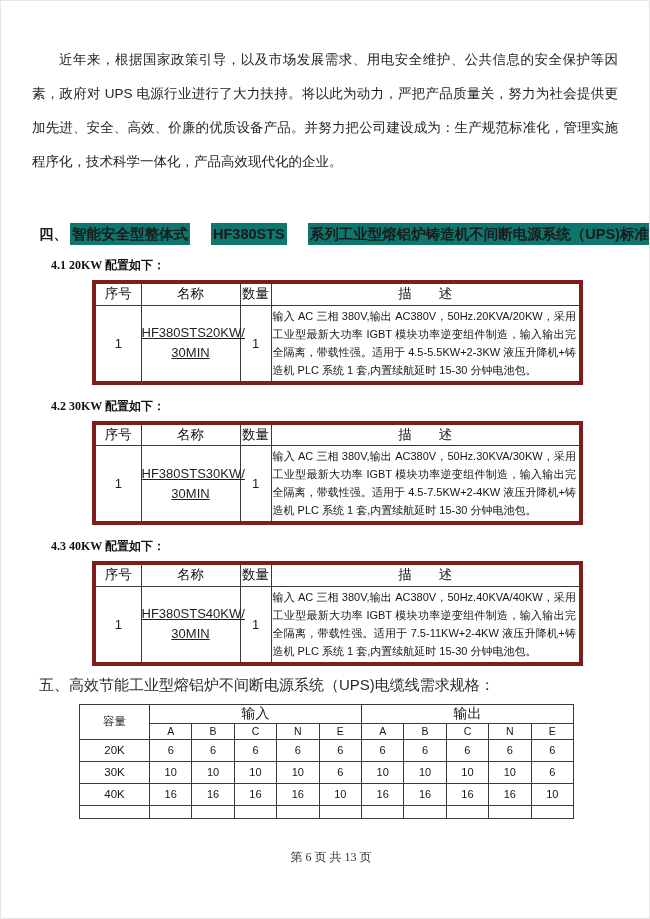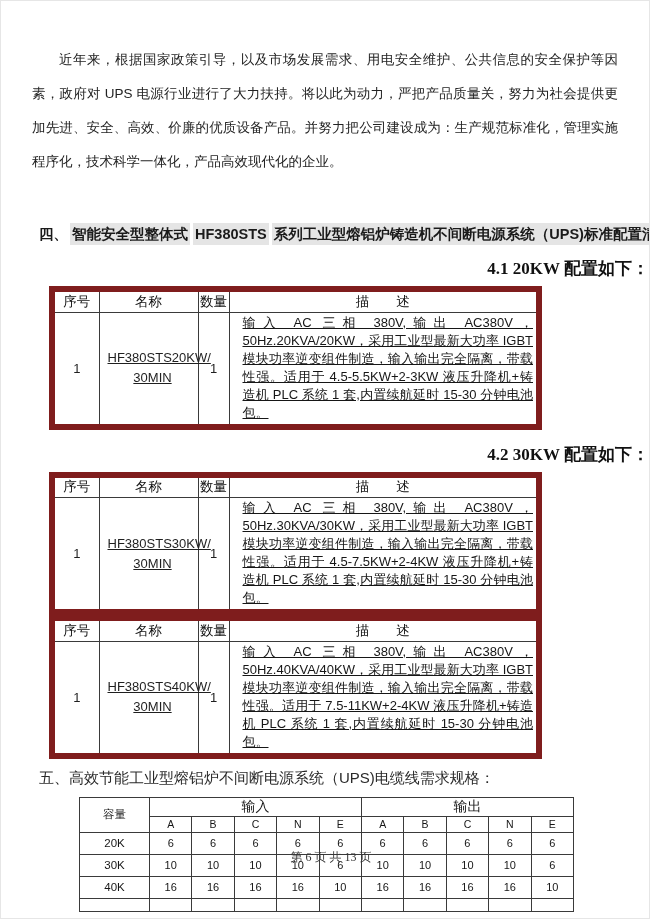--- a/index.html
+++ b/index.html
@@ -12,43 +12,43 @@
   
   .intro {
     margin:42px 31px 0 31px; font-size:13.5px; line-height:34px;
     text-align:justify; text-indent:2em; color:#232323;
   }
   
   .sec4-heading {
     margin:46px 0 0 38px; font-size:14.5px; font-weight:bold; color:#1a1a1a;
     white-space:nowrap;
   }
-  .hl { background:#e5e5e5; padding:3px 2px; margin-right:3px; }
+  .hl { background:#0f766e; padding:3px 2px; margin-right:21px; }
   .sec-prefix { margin-right:2px; }
   
   .sub-label {
-    margin:13px 0 6px 50px; font-size:17px; font-weight:bold;
-    font-family:"Liberation Serif","DejaVu Serif",serif; color:#111;text-align:right;
+    margin:13px 0 6px 50px; font-size:12px; font-weight:bold;
+    font-family:"Liberation Serif","DejaVu Serif",serif; color:#111;
   }
   
   table.cfg {
-    border-collapse:collapse; margin-left:48px; width:487px;
-    border:6px solid #7f1d1d; table-layout:fixed;
+    border-collapse:collapse; margin-left:91px; width:487px;
+    border:4px solid #7f1d1d; table-layout:fixed;
   }
   table.cfg th, table.cfg td { border:1px solid #3a3a3a; }
   table.cfg th {
     font-family:"Liberation Serif","DejaVu Serif",serif; font-weight:normal;
     font-size:13.5px; height:23px; text-align:center; color:#111;
   }
   td.c-no, td.c-qty { text-align:center; font-size:13px; }
-  td.c-name { text-align:center; font-size:13px; line-height:20px;padding-left:8px; }
+  td.c-name { text-align:center; font-size:13px; line-height:20px; }
   td.c-name .u { text-decoration:underline; display:block; }
   td.c-desc {
-    font-size:13px; line-height:18px; padding:1px 3px 2px 13px;
-    text-align:justify; color:#161616;text-decoration:underline;
+    font-size:11px; line-height:18px; padding:1px 3px 2px 1px;
+    text-align:justify; color:#161616;
   }
   
   .sec5-heading { margin:10px 0 9px 38px; font-size:15px; color:#2a2a2a; }
   .cable-title { margin:26px 0 0 70px; font-size:15.5px; font-weight:bold; color:#111; }
   .cable-title .unit { font-size:12px; }
   table.cable {
     border-collapse:collapse; margin:9px 0 0 78px; width:495px;
     border:1.5px solid #3a3a3a; table-layout:fixed;
   }
   table.cable th, table.cable td {
@@ -124,20 +124,21 @@
       <td class="c-name">
         <span class="u">HF380STS30KW/</span>
         <span class="u">30MIN</span>
       </td>
       <td class="c-qty">1</td>
       <td class="c-desc">输入 AC 三相 380V,输出 AC380V，50Hz.30KVA/30KW，采用工业型最新大功率 IGBT 模块功率逆变组件制造，输入输出完全隔离，带载性强。适用于 4.5-7.5KW+2-4KW 液压升降机+铸造机 PLC 系统 1 套,内置续航延时 15-30 分钟电池包。</td>
     </tr>
   </tbody>
     </table>
 
+  <div class="sub-label">4.3  40KW 配置如下：</div>
   <table class="cfg">
     <colgroup>
         <col style="width:47px">
         <col style="width:99px">
         <col style="width:31px">
         <col style="width:310px">
       </colgroup>
     <tbody>
         <tr>
       <th>序号</th>

